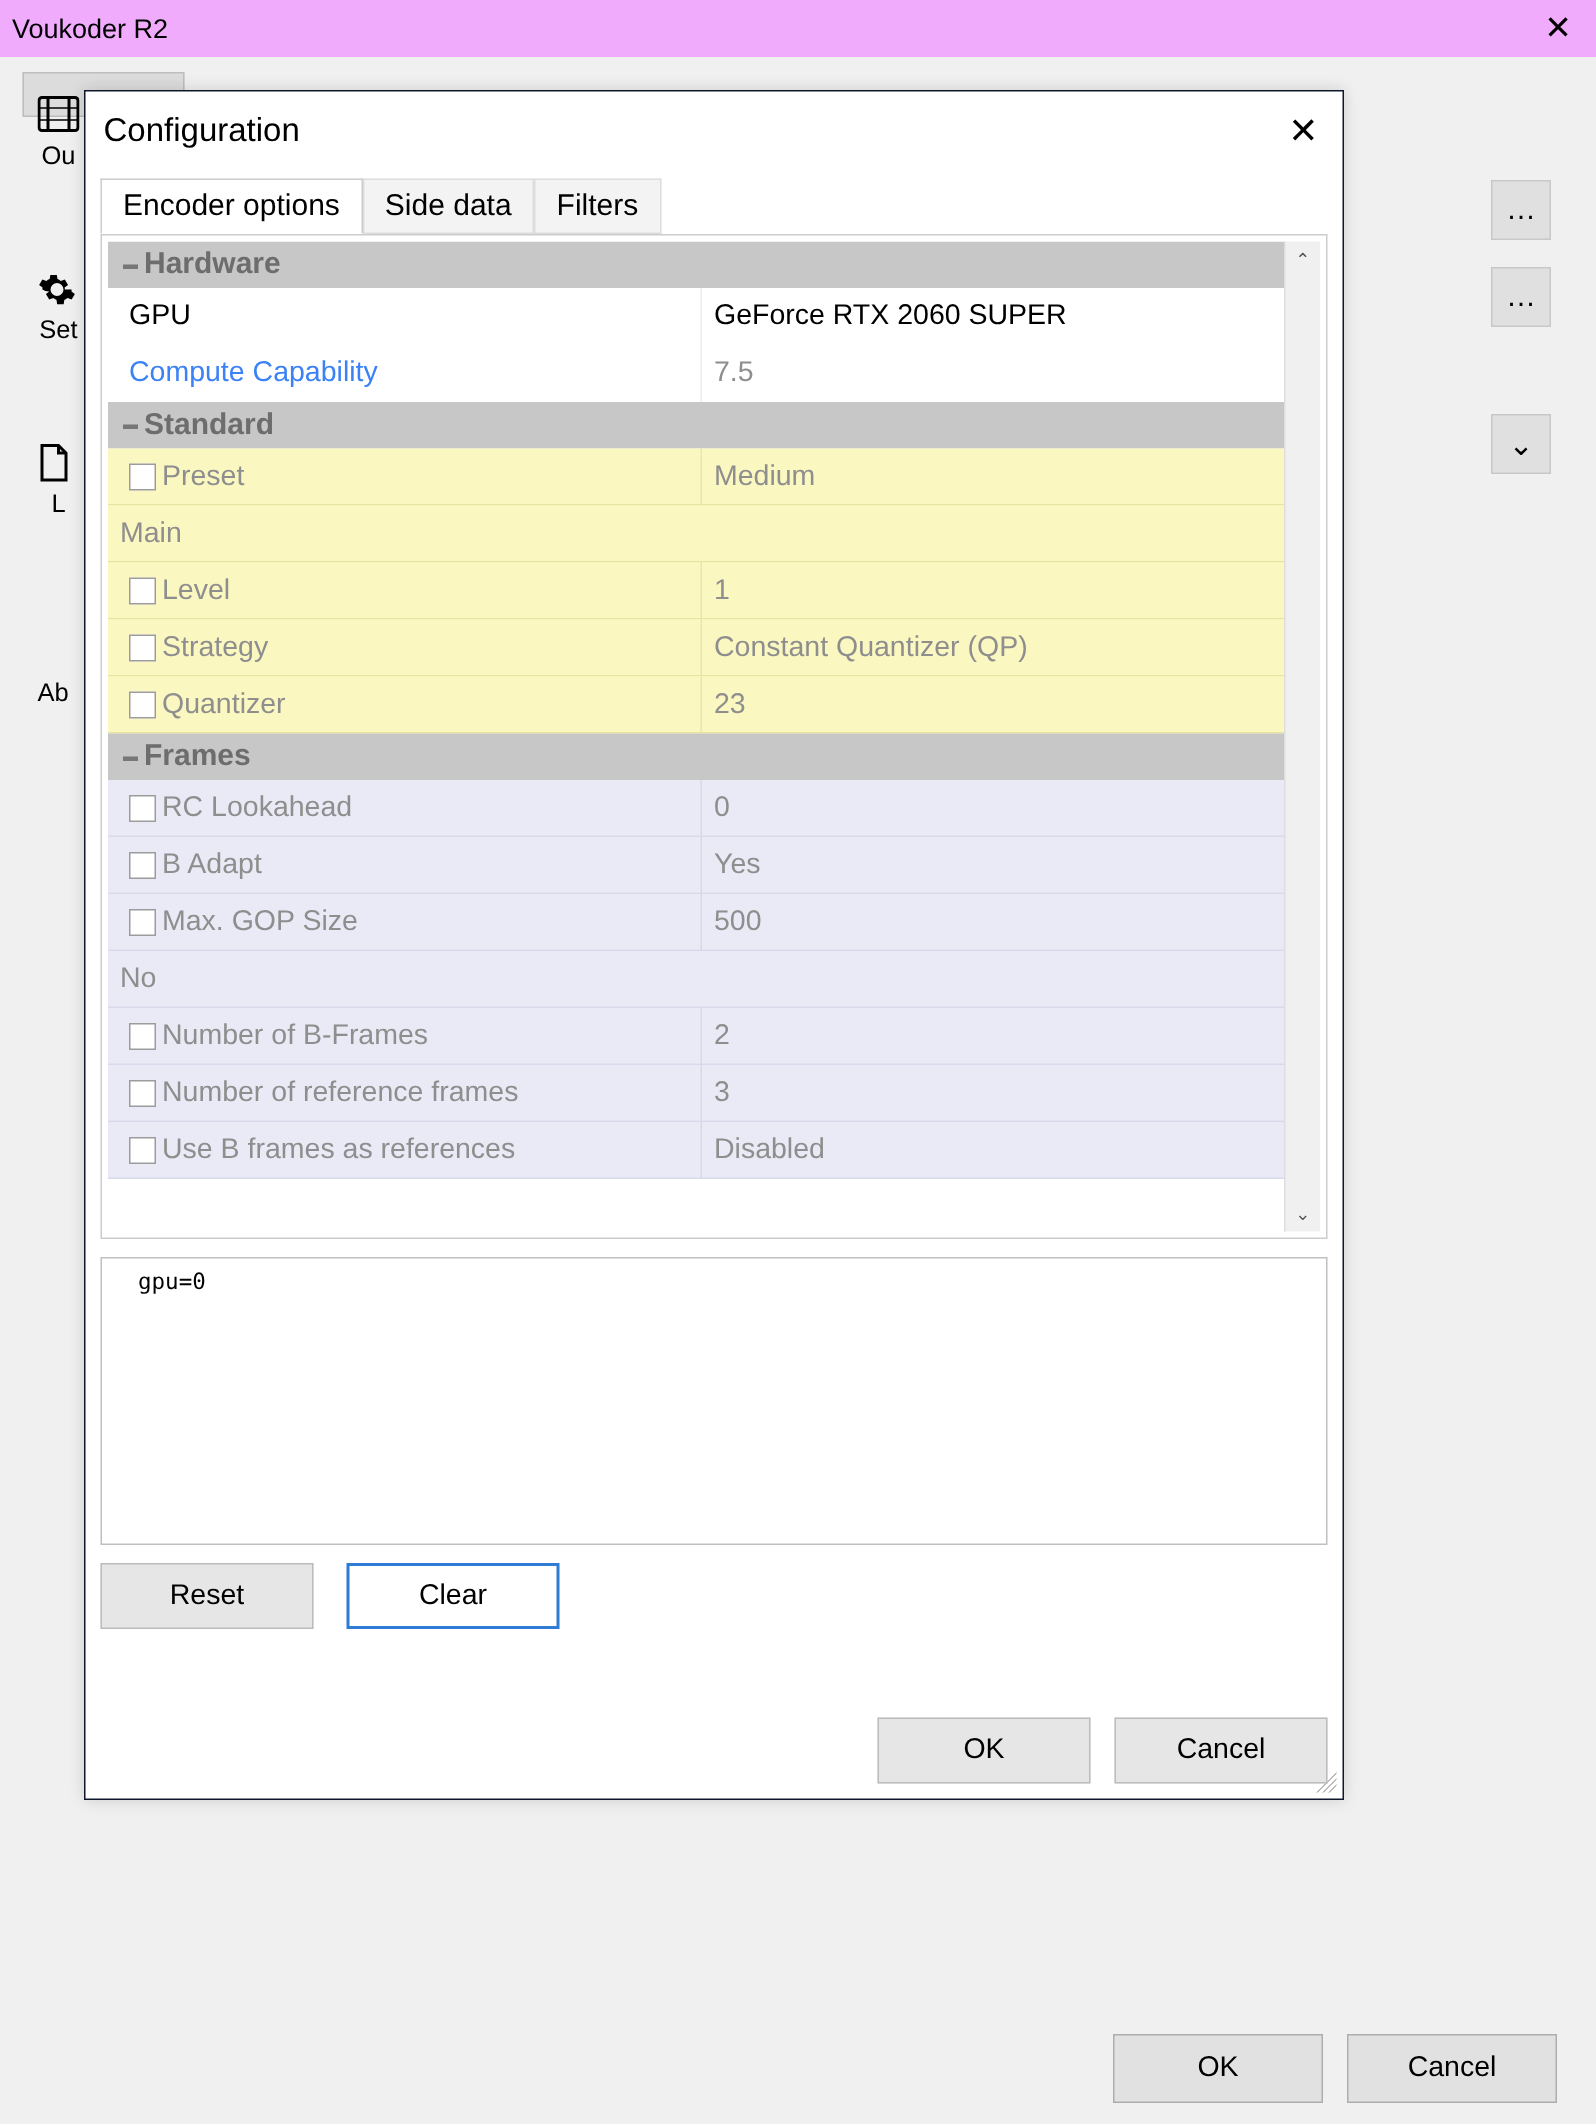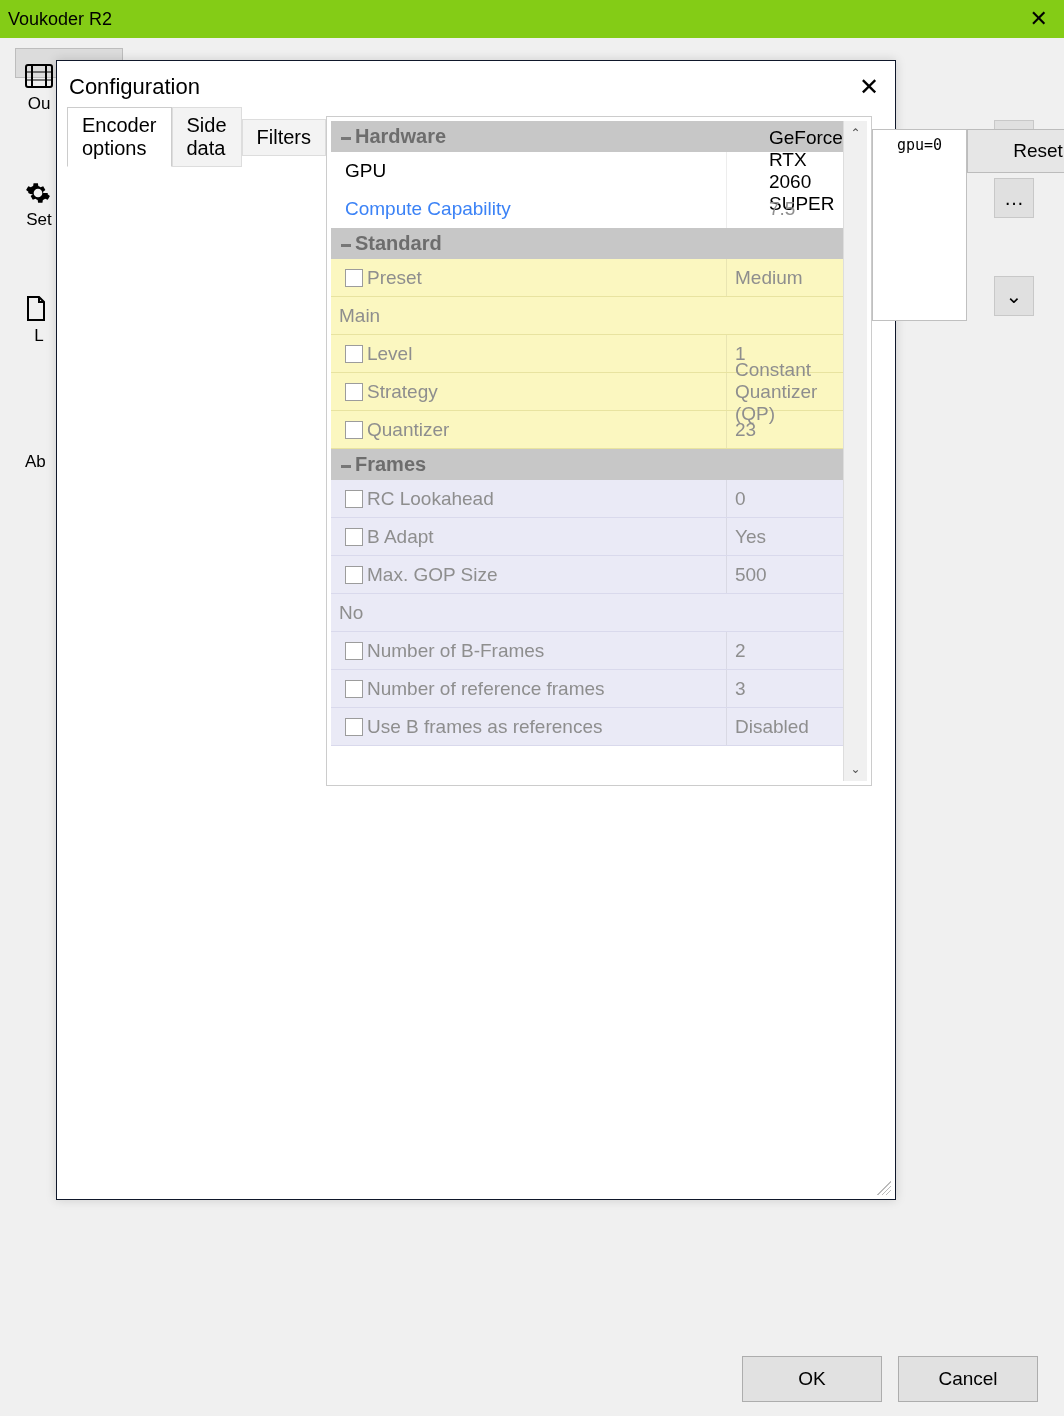--- a/index.html
+++ b/index.html
@@ -14,21 +14,21 @@
   }
 
   
   .main-window {
     position: absolute;
     top: 0; left: 0; right: 0; bottom: 0;
     background: #f0f0f0;
   }
   .main-title-bar {
     height: 38px;
-    background: #84cc16;
+    background: #f0abfc;
     display: flex;
     align-items: center;
     justify-content: space-between;
     padding: 0 16px 0 8px;
   }
   .main-title-bar .title { font-size: 18px; color: #000; }
   .main-close { font-size: 22px; color: #000; cursor: default; }
   .main-body {
     position: absolute;
     top: 38px; left: 0; right: 0; bottom: 0;
@@ -107,21 +107,21 @@
     justify-content: space-between;
     padding: 0 16px 0 12px;
   }
   .dialog-title-bar .title { font-size: 22px; color: #000; }
   .dialog-close { font-size: 24px; cursor: default; }
 
   .dialog-body {
     flex: 1;
     padding: 4px 10px 10px 10px;
     display: flex;
-    flex-direction: row;
+    flex-direction: column;
   }
 
   .tab-row {
     display: flex;
     height: 40px;
     align-items:center;
   }
   .tab {
     padding: 6px 14px;
     font-size: 20px;
@@ -190,21 +190,21 @@
     align-items: center;
     color: #000;
     border-right:1px solid rgba(0,0,0,0.07);
   }
   .row .value {
     flex: 1;
     padding-left: 8px;
     display: flex;
     align-items: center;
   }
-  .row.white { background: #fff; gap: 34px; }
+  .row.white { background: #fff; }
   .row.white .label { color: #000; }
   .row.gray .label { color: #3b82f6; }
   .row.gray .value { color: #8e8e8e; }
   .row.yellow { background: #fbf7c0; border-bottom:1px solid #e8e3a0; }
   .row.yellow .label { color: #8e8e8e; }
   .row.yellow .value { color: #8e8e8e; }
   .row.lav { background: #eaeaf6; border-bottom:1px solid #d9d9ec; }
   .row.lav .label { color: #8e8e8e; }
   .row.lav .value { color: #8e8e8e; }
 
@@ -224,21 +224,21 @@
     background: #fff;
     padding: 6px 24px;
     font-family: "Consolas", monospace;
     font-size: 15px;
     color: #000;
   }
 
   .btn-row {
     margin-top: 12px;
     display: flex;
-    gap: 10px;
+    gap: 22px;
   }
   .btn {
     width: 142px; height: 44px;
     background: #e6e6e6;
     border: 1px solid #bcbcbc;
     display:flex; align-items:center; justify-content:center;
     font-size: 19px;
     cursor: default;
   }
   .btn.focus {

